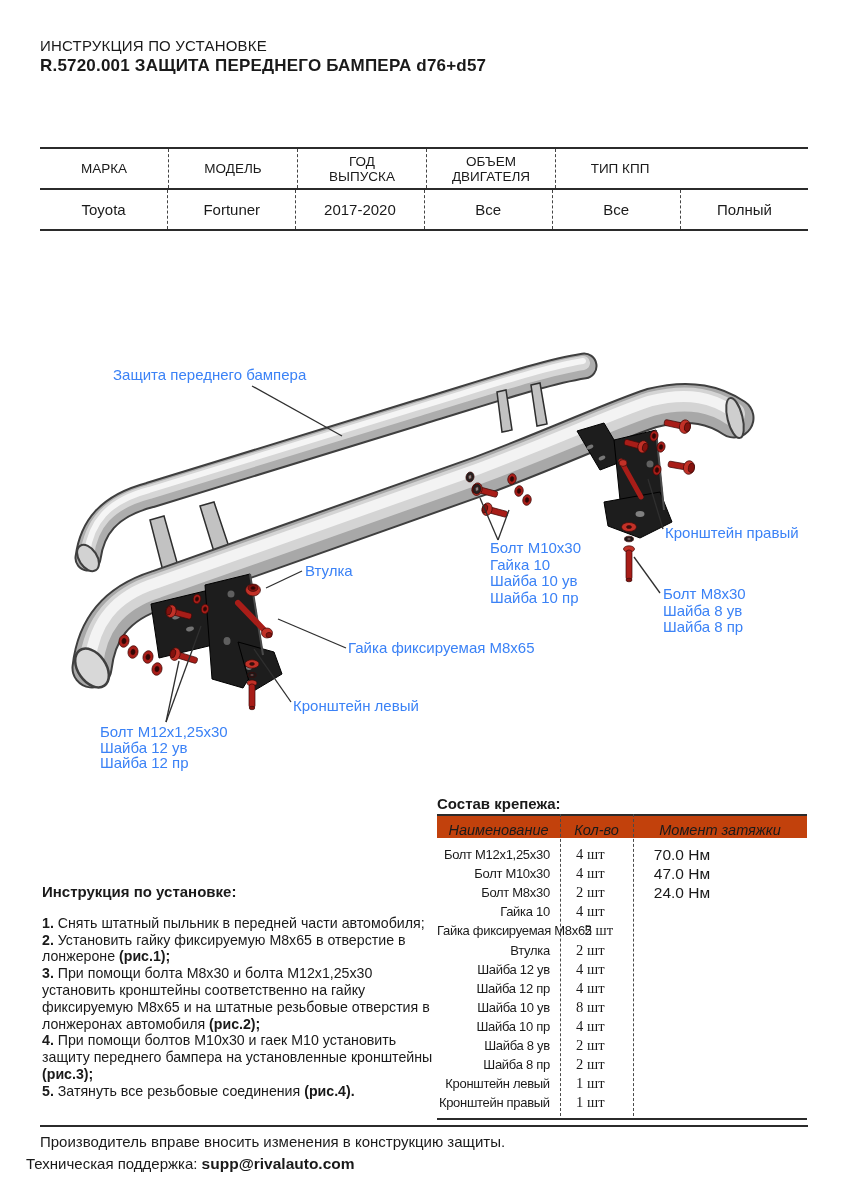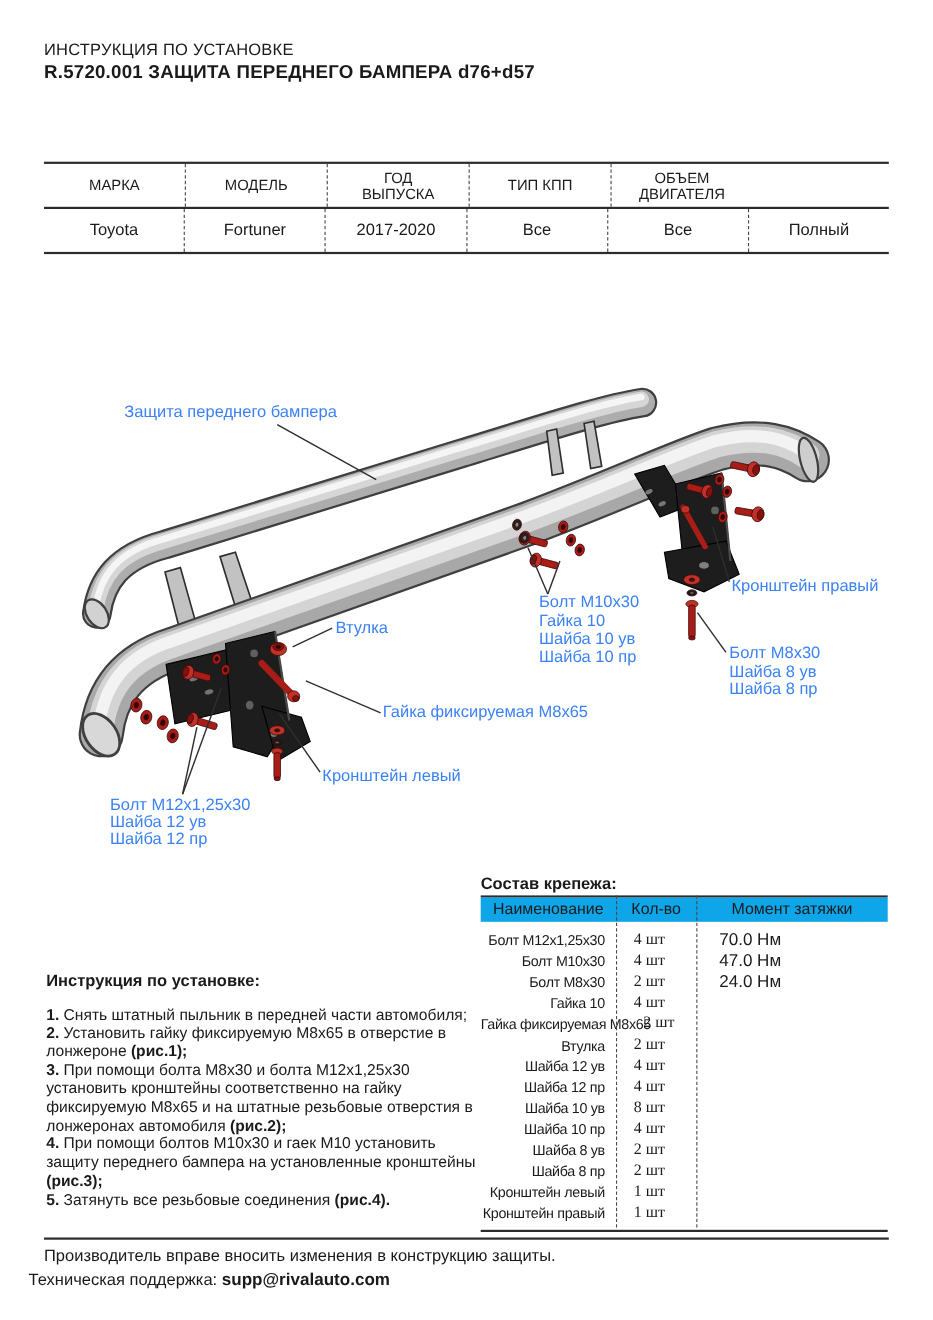--- a/index.html
+++ b/index.html
@@ -26,21 +26,21 @@
   .diagram-svg { left:0; top:330px; }
   .callout { position:absolute; font-size:15px; line-height:17px; color:#3b82f6; white-space:nowrap; }
   .callout .cl { white-space:nowrap; }
   .lh-tight .cl { line-height:15.6px; }
   .lh-mid .cl   { line-height:16.7px; }
 
   
   .hw-title { left:437px; top:795px; font-size:15px; font-weight:bold; }
   .hw-table { left:437px; top:814px; width:370px; height:302px;
               border-top:2.2px solid #2b2b2b; border-bottom:2.2px solid #2b2b2b; }
-  .hw-header { display:flex; height:22px; align-items:center; background:#0ea5e9; }
+  .hw-header { display:flex; height:22px; align-items:flex-end; background:#c2410c;font-style:italic; }
   .hw-h { font-size:14.5px; text-align:center; }
   .hw-h1 { width:123px; } .hw-h2 { width:73px; } .hw-h3 { width:174px; }
   .hw-rows { padding-top:7px; }
   .hw-row { display:flex; height:19.1px; align-items:center; }
   .hw-name   { width:123px; text-align:right; padding-right:7px; font-size:13px;
                letter-spacing:-.3px; white-space:nowrap; }
   .hw-qty    { width:73px;  text-align:center; font-size:14.5px;font-family:Liberation Serif, serif; }
   .hw-torque { width:167px; text-align:left; padding-left:30px; font-size:15.5px; }
   .hw-dash { width:0; border-left:1.6px dashed #4a4a4a; }
   .dash-1 { left:560px; top:814px; height:302px; }
@@ -65,23 +65,23 @@
   <div class="abs doc-title">ИНСТРУКЦИЯ ПО УСТАНОВКЕ</div>
   <div class="abs doc-subtitle">R.5720.001 ЗАЩИТА ПЕРЕДНЕГО БАМПЕРА d76+d57</div>
 
   <div class="abs spec-table">
     <div class="spec-row spec-head">
 
     <div class="spec-cell">МАРКА</div>
         <div class="spec-cell">МОДЕЛЬ</div>
         <div class="spec-cell">ГОД
 ВЫПУСКА</div>
-        <div class="spec-cell">ТИП КПП</div>
         <div class="spec-cell">ОБЪЕМ
 ДВИГАТЕЛЯ</div>
+        <div class="spec-cell">ТИП КПП</div>
       </div>
     <div class="spec-row spec-vals">
 
     <div class="spec-cell">Toyota</div>
         <div class="spec-cell">Fortuner</div>
         <div class="spec-cell">2017-2020</div>
         <div class="spec-cell">Все</div>
         <div class="spec-cell">Все</div>
         <div class="spec-cell">Полный</div>
       </div>

